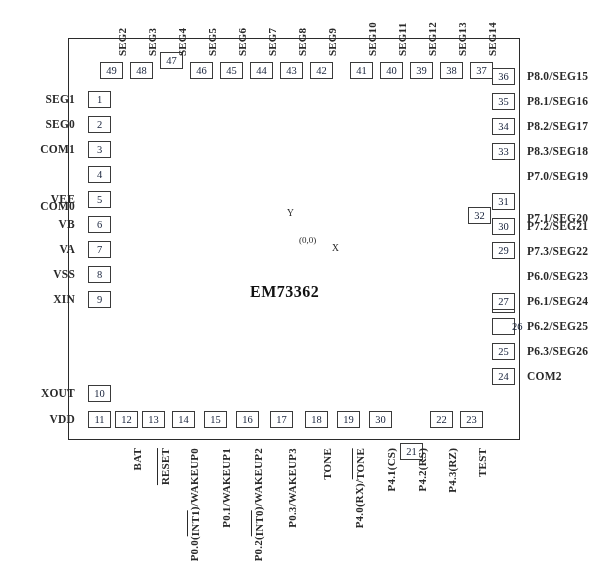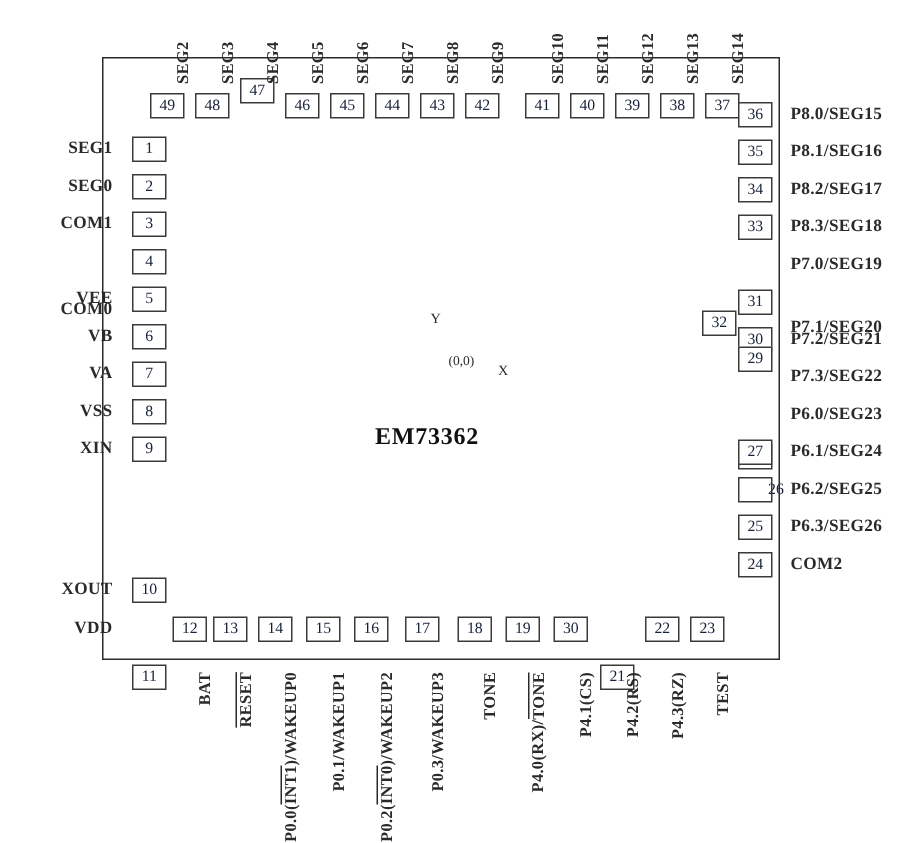--- a/index.html
+++ b/index.html
@@ -158,39 +158,39 @@
       <div class="pin-box" style="left: 88px; top: 216px;">6</div>
       <div class="label-left" style="left: 0px; width: 75px; top: 216px;">VB</div>
       <div class="pin-box" style="left: 88px; top: 241px;">7</div>
       <div class="label-left" style="left: 0px; width: 75px; top: 241px;">VA</div>
       <div class="pin-box" style="left: 88px; top: 266px;">8</div>
       <div class="label-left" style="left: 0px; width: 75px; top: 266px;">VSS</div>
       <div class="pin-box" style="left: 88px; top: 291px;">9</div>
       <div class="label-left" style="left: 0px; width: 75px; top: 291px;">XIN</div>
       <div class="pin-box" style="left: 88px; top: 385px;">10</div>
       <div class="label-left" style="left: 0px; width: 75px; top: 385px;">XOUT</div>
-      <div class="pin-box" style="left: 88px; top: 411px; margin-top: 32px;">11</div>
+      <div class="pin-box" style="left: 88px; top: 411px;">11</div>
       <div class="label-left" style="left: 0px; width: 75px; top: 411px;">VDD</div>
     </div>
   <div id="layer-right-pins">
       <div class="pin-box" style="left: 492px; top: 68px;">36</div>
       <div class="label-right" style="left: 527px; top: 68px;">P8.0/SEG15</div>
       <div class="pin-box" style="left: 492px; top: 93px;">35</div>
       <div class="label-right" style="left: 527px; top: 93px;">P8.1/SEG16</div>
       <div class="pin-box" style="left: 492px; top: 118px;">34</div>
       <div class="label-right" style="left: 527px; top: 118px;">P8.2/SEG17</div>
       <div class="pin-box" style="left: 492px; top: 143px;">33</div>
       <div class="label-right" style="left: 527px; top: 143px;">P8.3/SEG18</div>
       <div class="pin-box" style="left: 468px; top: 168px; margin-top: 39px;">32</div>
       <div class="label-right" style="left: 527px; top: 168px;">P7.0/SEG19</div>
       <div class="pin-box" style="left: 492px; top: 193px;">31</div>
       <div class="label-right" style="left: 527px; top: 210px;">P7.1/SEG20</div>
       <div class="pin-box" style="left: 492px; top: 218px;">30</div>
       <div class="label-right" style="left: 527px; top: 218px;">P7.2/SEG21</div>
-      <div class="pin-box" style="left: 492px; top: 231px;">29</div>
+      <div class="pin-box" style="left: 492px; top: 242px;">29</div>
       <div class="label-right" style="left: 527px; top: 243px;">P7.3/SEG22</div>
       <div class="pin-box" style="left: 492px; top: 268px; margin-top: 28px;">28</div>
       <div class="label-right" style="left: 527px; top: 268px;">P6.0/SEG23</div>
       <div class="pin-box" style="left: 492px; top: 293px;">27</div>
       <div class="label-right" style="left: 527px; top: 293px;">P6.1/SEG24</div>
       <div class="pin-box" style="left: 492px; top: 318px; padding-left: 19px;">26</div>
       <div class="label-right" style="left: 527px; top: 318px;">P6.2/SEG25</div>
       <div class="pin-box" style="left: 492px; top: 343px;">25</div>
       <div class="label-right" style="left: 527px; top: 343px;">P6.3/SEG26</div>
       <div class="pin-box" style="left: 492px; top: 368px;">24</div>

